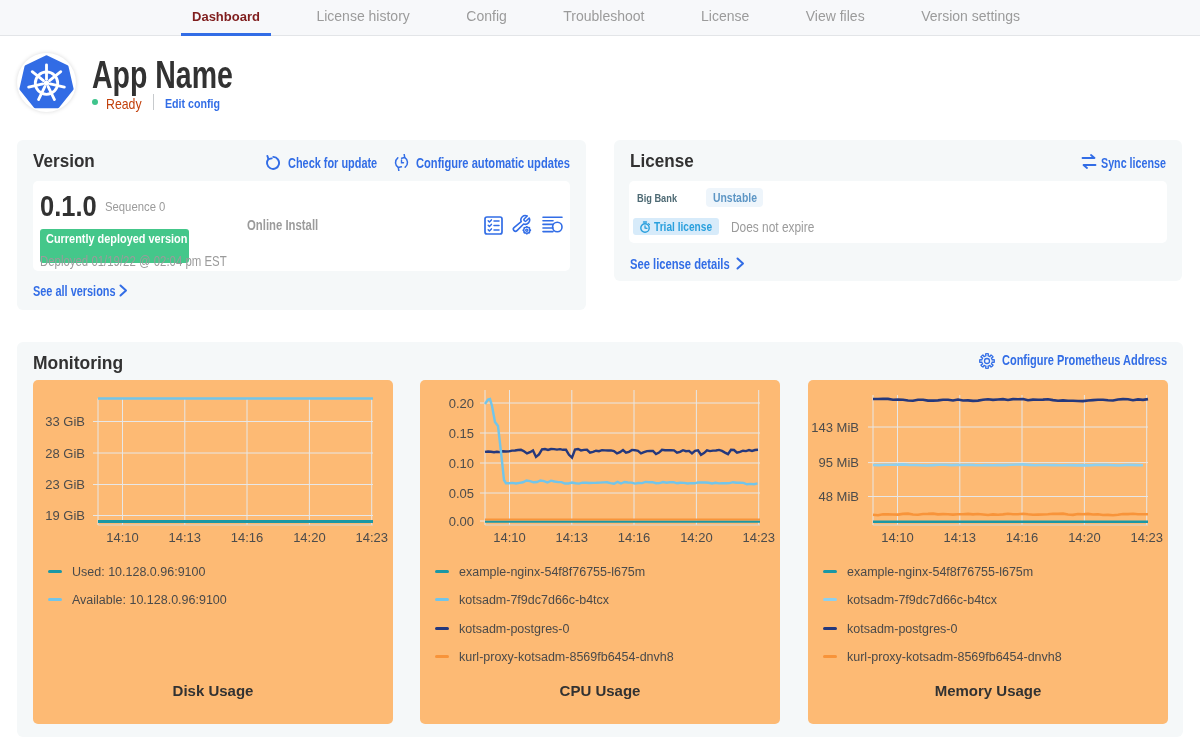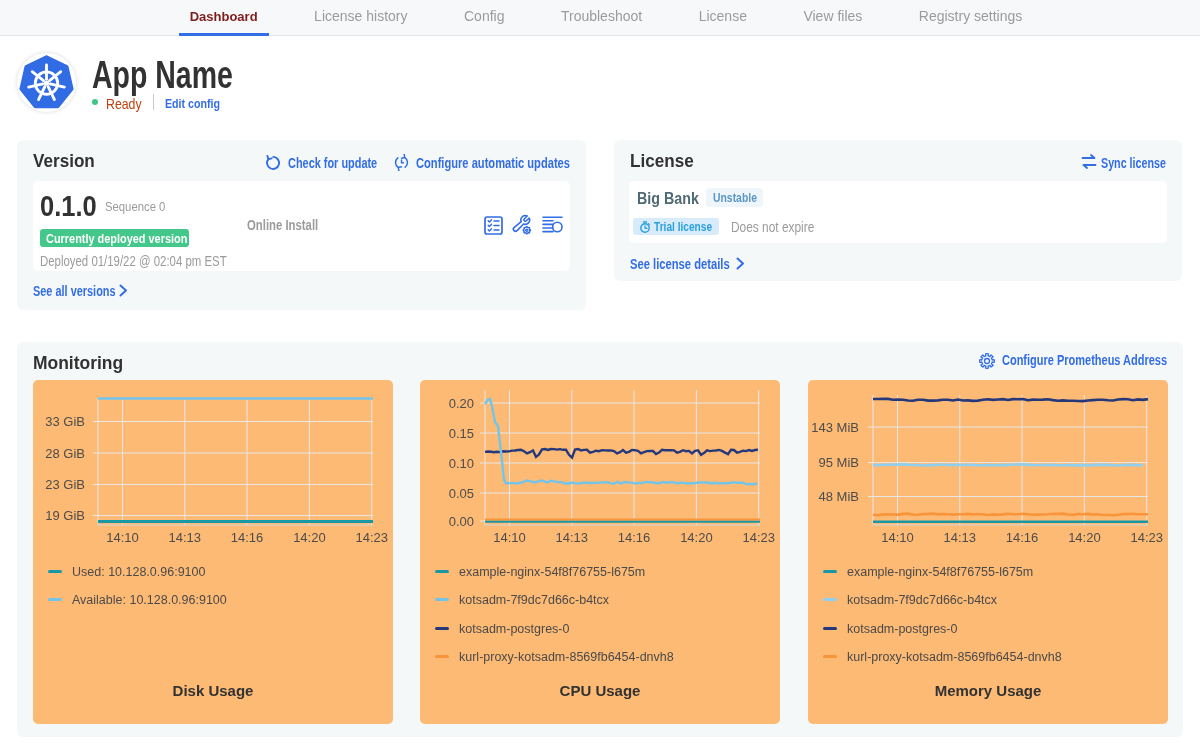--- a/index.html
+++ b/index.html
@@ -42,21 +42,21 @@
 <body>
 
 <div class="nav">
   <div class="navrow">
     <div class="tab active">Dashboard</div>
     <div class="tab">License history</div>
     <div class="tab">Config</div>
     <div class="tab">Troubleshoot</div>
     <div class="tab">License</div>
     <div class="tab">View files</div>
-    <div class="tab">Registry settings</div>
+    <div class="tab">Version settings</div>
   </div>
 </div>
 
 <div class="appicon">
   <svg width="59" height="59" viewBox="0 0 100 100">
     <g>
       <polygon points="50.0,7.0 84.4,23.6 92.9,60.8 69.1,90.6 30.9,90.6 7.1,60.8 15.6,23.6" fill="#326ce5" stroke="#326ce5" stroke-width="6" stroke-linejoin="round"></polygon>
       <circle cx="50" cy="51" r="19" fill="none" stroke="#fff" stroke-width="4.8"></circle>
       <g stroke="#fff" stroke-width="4.8" stroke-linecap="round">
         <line x1="50.0" y1="44.5" x2="50.0" y2="20.0"></line>
@@ -89,21 +89,21 @@
   <path d="M11.5,3.3 A6,6 0 0 1 12.2,13.2" fill="none" stroke="#326de6" stroke-width="1.5" stroke-linecap="round"></path>
   <path d="M11.2,0.4 L11.7,3.5 L8.6,4.2" fill="none" stroke="#326de6" stroke-width="1.5" stroke-linecap="round" stroke-linejoin="round"></path>
   <path d="M5.8,16.6 L5.3,13.5 L8.4,12.8" fill="none" stroke="#326de6" stroke-width="1.5" stroke-linecap="round" stroke-linejoin="round"></path>
   <path d="M8.5,6.0 L8.5,8.7 L10.5,8.7" fill="none" stroke="#326de6" stroke-width="1.4" stroke-linecap="round"></path>
 </svg>
 <div class="abs blink" style="left:416px; top:155px;"><span class="sx" style="transform:scaleX(0.795);">Configure automatic updates</span></div>
 
 <div class="card" style="left:33px; top:181px; width:537px; height:90px;"></div>
 <div class="abs" style="left:40px; top:191px; font-size:30px; line-height:30px; font-weight:bold; color:#323232;"><span class="sx" style="transform:scaleX(0.85);">0.1.0</span></div>
 <div class="abs gray" style="left:105px; top:199px; font-size:13px;"><span class="sx" style="transform:scaleX(0.87);">Sequence 0</span></div>
-<div class="abs" style="left:40px; top:229px; width:149px; height:18px; background:#44c78a; border-radius:3px; color:#fff; text-align:left;">
+<div class="abs" style="left:40px; top:229px; width:149px; height:34px; background:#44c78a; border-radius:3px; color:#fff; text-align:left;">
   <div style="margin:2px 0 0 6px; font-size:13px; font-weight:bold;"><span class="sx" style="transform:scaleX(0.84);">Currently deployed version</span></div>
 </div>
 <div class="abs gray" style="left:40px; top:253px; font-size:14px;"><span class="sx" style="transform:scaleX(0.815);">Deployed 01/19/22 @ 02:04 pm EST</span></div>
 <div class="abs gray" style="left:247px; top:217px; font-size:14px; font-weight:bold;"><span class="sx" style="transform:scaleX(0.81);">Online Install</span></div>
 
 <svg class="abs" style="left:484px; top:216px;" width="19" height="19" viewBox="0 0 19 19">
   <rect x="1" y="1" width="17" height="17" rx="2" fill="none" stroke="#326de6" stroke-width="1.7"></rect>
   <g stroke="#326de6" stroke-width="1.5" fill="none" stroke-linecap="round" stroke-linejoin="round">
     <path d="M4.2,4.8 L5.4,6 L7.4,3.9"></path>
     <path d="M4.2,9.3 L5.4,10.5 L7.4,8.4"></path>
@@ -150,21 +150,21 @@
 <div class="ptitle" style="left:630px; top:151px;"><span class="sx" style="transform:scaleX(0.95);">License</span></div>
 <svg class="abs" style="left:1081px; top:154px;" width="16" height="15" viewBox="0 0 16 15">
   <g stroke="#326de6" stroke-width="1.8" fill="none" stroke-linecap="round" stroke-linejoin="round">
     <path d="M1.5,4 L13,4 M10,1 L13.5,4"></path>
     <path d="M14.5,11 L3,11 M6,14 L2.5,11"></path>
   </g>
 </svg>
 <div class="abs blink" style="left:1101px; top:155px;"><span class="sx" style="transform:scaleX(0.765);">Sync license</span></div>
 
 <div class="card" style="left:629px; top:181px; width:538px; height:62px;"></div>
-<div class="abs" style="left:637px; top:190px; font-size:17px; line-height:17px; font-weight:bold; color:#4e6a74;"><span class="sx" style="transform:scaleX(0.84);">Big Bank</span></div>
+<div class="abs" style="left:637px; top:190px; font-size:11px; line-height:17px; font-weight:bold; color:#4e6a74;"><span class="sx" style="transform:scaleX(0.84);">Big Bank</span></div>
 <div class="abs" style="left:706px; top:188px; width:57px; height:19px; background:#eef5fb; border-radius:4px;">
   <div style="margin:2px 0 0 7px; font-size:13px; font-weight:bold; color:#5d96c5;"><span class="sx" style="transform:scaleX(0.80);">Unstable</span></div>
 </div>
 <div class="abs" style="left:633px; top:218px; width:86px; height:17px; background:#d7ebfa; border-radius:3px;">
   <svg class="abs" style="left:6px; top:3px;" width="12" height="12" viewBox="0 0 12 12">
     <circle cx="6" cy="7" r="4.2" fill="none" stroke="#2aa0dd" stroke-width="1.4"></circle>
     <path d="M6,4.8 L6,7 L7.9,7.3" fill="none" stroke="#2aa0dd" stroke-width="1.3" stroke-linecap="round" stroke-linejoin="round"></path>
     <line x1="4.5" y1="1" x2="7.5" y2="1" stroke="#2aa0dd" stroke-width="1.4" stroke-linecap="round"></line>
     <line x1="9.5" y1="2.6" x2="10.5" y2="3.6" stroke="#2aa0dd" stroke-width="1.2" stroke-linecap="round"></line>
   </svg>

